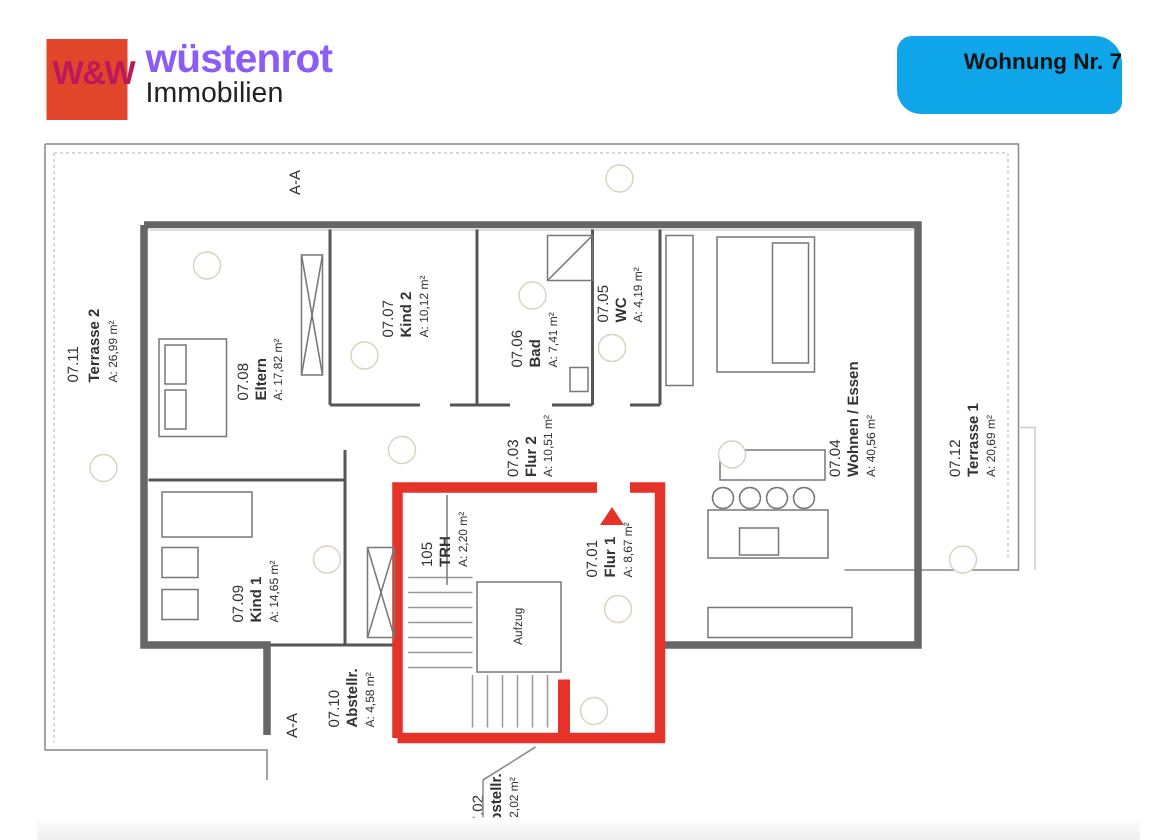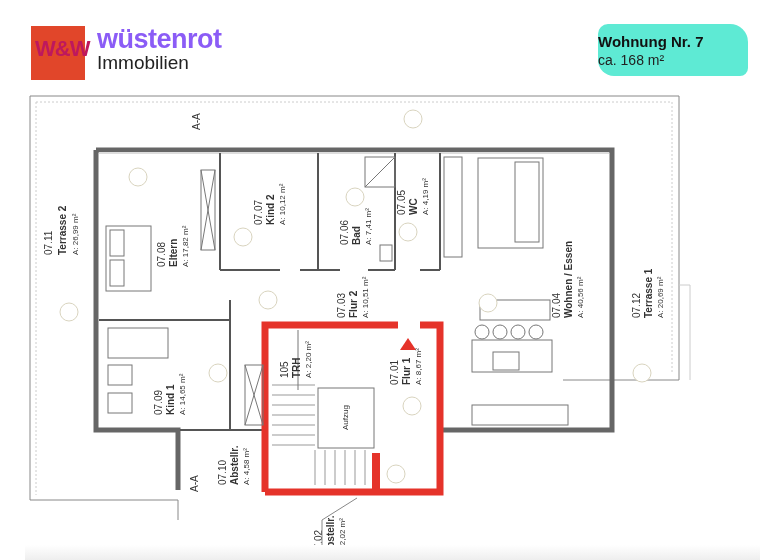--- a/index.html
+++ b/index.html
@@ -1,39 +1,38 @@
 <!DOCTYPE html>
 <html><head>
 <meta charset="utf-8">
 <style>
   html,body{margin:0;padding:0;background:#fff;}
   body{width:768px;height:560px;position:relative;overflow:hidden;font-family:"Liberation Sans",sans-serif;color:#222;}
   .logo-box{position:absolute;left:31px;top:26px;width:54px;height:54px;background:#e1462a;}
   .logo-text{position:absolute;left:35px;top:36px;color:#be185d;font-weight:bold;font-size:22px;letter-spacing:-1px;font-family:"Liberation Sans",sans-serif;}
   .brand1{position:absolute;left:97px;top:24px;font-size:27px;font-weight:bold;color:#8b5cf6;letter-spacing:-0.5px;}
   .brand2{position:absolute;left:97px;top:52px;font-size:19px;color:#222;}
-  .badge{position:absolute;left:598px;top:24px;width:150px;height:52px;background:#5eead4;border-radius:10px 18px 8px 16px;text-align:left;}
+  .badge{position:absolute;left:598px;top:24px;width:150px;height:52px;background:#0ea5e9;border-radius:10px 18px 8px 16px;text-align:right;}
   .badge .t1{display:block;font-weight:bold;font-size:15px;margin-top:9px;color:#111;}
   .badge .t2{display:block;font-size:14px;margin-top:2px;color:#222;}
   svg.plan{position:absolute;left:0;top:0;}
   .bottom-fade{position:absolute;left:25px;top:545px;width:735px;height:15px;background:linear-gradient(#fff,#eee);}
 </style>
 </head>
 <body>
 
 <div>
   <div class="logo-box"></div>
   <span class="logo-text">W&amp;W</span>
   <span class="brand1">wüstenrot</span>
   <span class="brand2">Immobilien</span>
 </div>
 
 <div class="badge">
   <span class="t1">Wohnung Nr. 7</span>
-  <span class="t2">ca. 168 m²</span>
 </div>
 
 <svg class="plan" width="768" height="560" viewBox="0 0 768 560" font-family="Liberation Sans, sans-serif">
 
   <polyline points="30,96 679,96 679,380 563,380" fill="none" stroke="#888" stroke-width="1"></polyline>
   <polyline points="30,96 30,500 178,500 178,520" fill="none" stroke="#888" stroke-width="1"></polyline>
   <polyline points="36,102 672,102 672,372" fill="none" stroke="#ccc" stroke-width="1" stroke-dasharray="2,2"></polyline>
   <line x1="36" y1="102" x2="36" y2="495" stroke="#ccc" stroke-width="1" stroke-dasharray="2,2"></line>
   <polyline points="679,285 690,285 690,380" fill="none" stroke="#ccc" stroke-width="1"></polyline>
 

